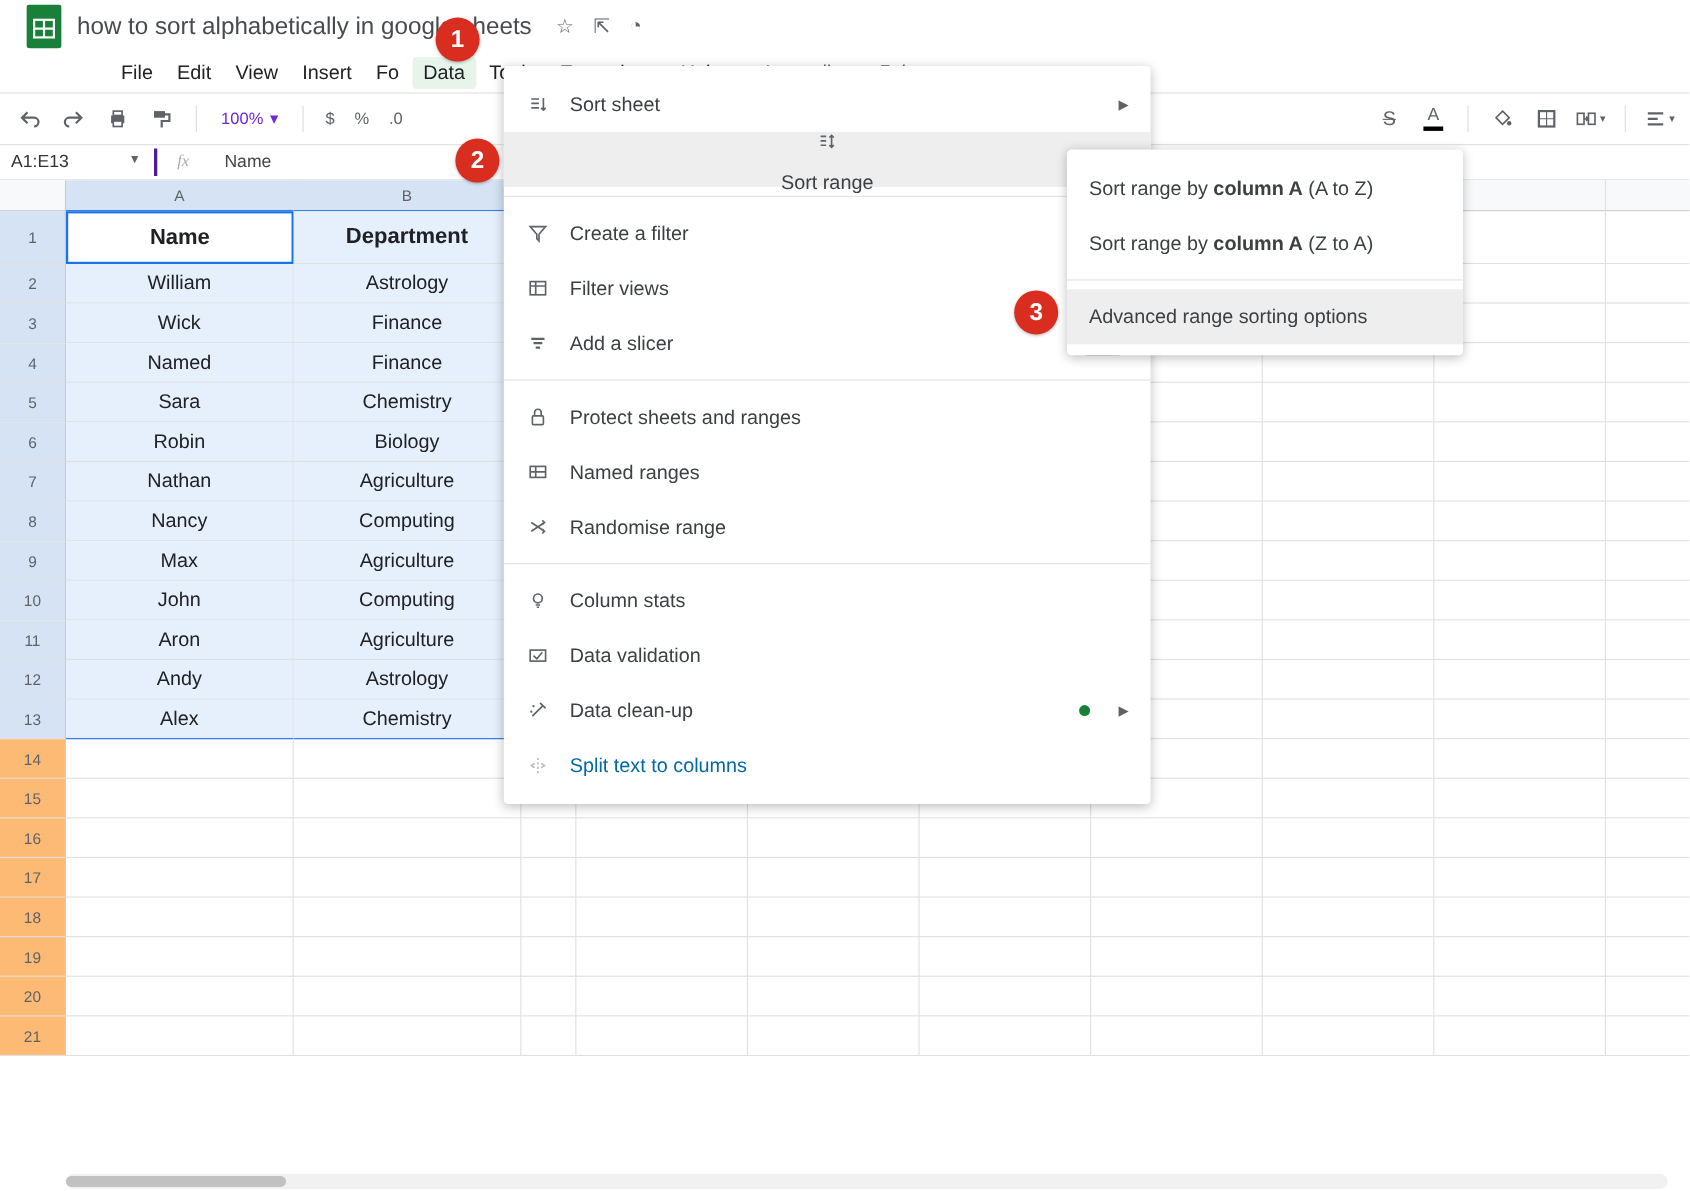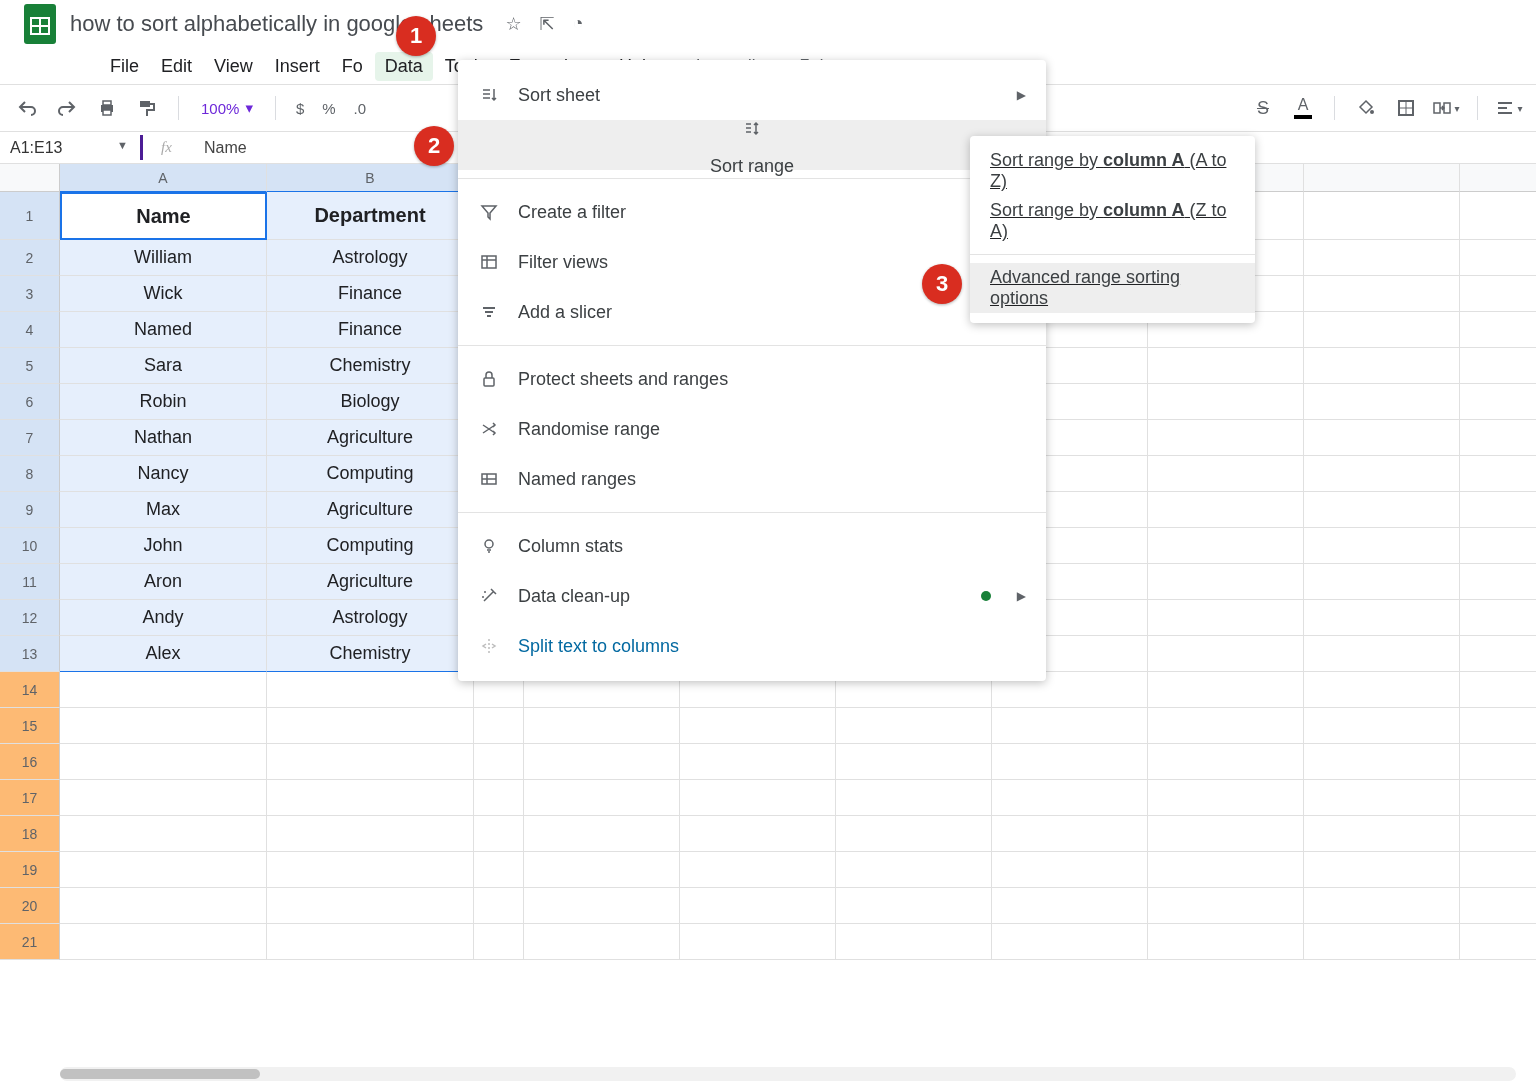--- a/index.html
+++ b/index.html
@@ -53,21 +53,21 @@
 .dd-item { display: flex; align-items: center; height: 50px; padding: 0 20px; font-size: 18px; color: #3c4043; cursor: pointer; gap: 18px; }
 .dd-item.hover { background: #eeeeee; flex-direction: column; }
 .dd-item .arrow { margin-left: auto; color: #5f6368; font-size: 12px; }
 .dd-item .dd-icon { width: 22px; color: #5f6368; display: flex; justify-content: center; }
 .dd-item.disabled { color: #0369a1; }
 .dd-item.disabled .dd-icon { color: #bdbdbd; }
 .dd-sep { height: 1px; background: #e3e3e3; margin: 8px 0; }
 .new-badge { background: #188038; color: #fde047; font-size: 13px; font-weight: 700; padding: 3px 10px; border-radius: 12px; margin-left: auto; }
 .dd-item .green-dot { width: 10px; height: 10px; border-radius: 50%; background: #188038; margin-left: auto; margin-right: 8px; }
 
-.submenu { position: absolute; left: 970px; top: 136px; width: 285px; background: #fff; border-radius: 4px; box-shadow: 0 2px 10px rgba(0,0,0,0.25); padding: 10px 0; z-index: 101; text-decoration: underline; }
+.submenu { position: absolute; left: 970px; top: 136px; width: 360px; background: #fff; border-radius: 4px; box-shadow: 0 2px 10px rgba(0,0,0,0.25); padding: 10px 0; z-index: 101; }
 .sub-item { display: flex; align-items: center; height: 50px; padding: 0 20px; font-size: 18px; color: #3c4043; cursor: pointer; }
 .sub-item.hover { background: #eeeeee; }
 .sub-sep { height: 1px; background: #e3e3e3; margin: 8px 0; }
 
 .callout { position: absolute; width: 40px; height: 40px; border-radius: 50%; background: #d92d20; color: #fff; display: flex; align-items: center; justify-content: center; font-size: 22px; font-weight: bold; z-index: 200; box-shadow: 0 1px 3px rgba(0,0,0,0.3); }
 
 .text-a-underline { display: inline-flex; flex-direction: column; align-items: center; line-height: 1; }
 .text-a-underline .bar { width: 18px; height: 4px; background: #000; margin-top: 2px; }
 
 .scrollbar { position: absolute; bottom: 2px; left: 60px; right: 20px; height: 14px; background: #f1f1f1; border-radius: 7px; }
@@ -540,49 +540,58 @@
         <svg width="18" height="18" viewBox="0 0 18 18">
           <rect x="4" y="8" width="10" height="8" rx="1" fill="none" stroke="#5f6368" stroke-width="1.5"></rect>
           <path d="M6 8 V5 A3 3 0 0 1 12 5 V8" fill="none" stroke="#5f6368" stroke-width="1.5"></path>
         </svg>
       </span>
     <span>Protect sheets and ranges</span>
   </div>
   <div class="dd-item">
     <span class="dd-icon">
         <svg width="18" height="18" viewBox="0 0 18 18">
-          <path d="M3 5 L15 13 M3 13 L15 5 M13 3 L15 5 L13 7 M13 11 L15 13 L13 15" fill="none" stroke="#5f6368" stroke-width="1.5"></path>
-        </svg>
-      </span>
-    <span>Randomise range</span>
-  </div>
-  <div class="dd-item">
-    <span class="dd-icon">
-        <svg width="18" height="18" viewBox="0 0 18 18">
           <rect x="2" y="4" width="14" height="10" fill="none" stroke="#5f6368" stroke-width="1.5"></rect>
           <line x1="7" y1="4" x2="7" y2="14" stroke="#5f6368" stroke-width="1.5"></line>
           <line x1="2" y1="9" x2="16" y2="9" stroke="#5f6368" stroke-width="1.5"></line>
         </svg>
       </span>
     <span>Named ranges</span>
   </div>
+  <div class="dd-item">
+    <span class="dd-icon">
+        <svg width="18" height="18" viewBox="0 0 18 18">
+          <path d="M3 5 L15 13 M3 13 L15 5 M13 3 L15 5 L13 7 M13 11 L15 13 L13 15" fill="none" stroke="#5f6368" stroke-width="1.5"></path>
+        </svg>
+      </span>
+    <span>Randomise range</span>
+  </div>
   <div class="dd-sep"></div>
   <div class="dd-item">
     <span class="dd-icon">
         <svg width="18" height="18" viewBox="0 0 18 18">
           <circle cx="9" cy="7" r="4" fill="none" stroke="#5f6368" stroke-width="1.5"></circle>
           <line x1="7" y1="13" x2="11" y2="13" stroke="#5f6368" stroke-width="1.5"></line>
           <line x1="8" y1="15" x2="10" y2="15" stroke="#5f6368" stroke-width="1.5"></line>
         </svg>
       </span>
     <span>Column stats</span>
   </div>
   <div class="dd-item">
     <span class="dd-icon">
         <svg width="18" height="18" viewBox="0 0 18 18">
+          <rect x="2" y="4" width="14" height="10" fill="none" stroke="#5f6368" stroke-width="1.5"></rect>
+          <path d="M5 9 L8 12 L13 6" fill="none" stroke="#5f6368" stroke-width="1.5"></path>
+        </svg>
+      </span>
+    <span>Data validation</span>
+  </div>
+  <div class="dd-item">
+    <span class="dd-icon">
+        <svg width="18" height="18" viewBox="0 0 18 18">
           <path d="M4 14 L14 4 M11 2 L16 7" fill="none" stroke="#5f6368" stroke-width="1.5"></path>
           <circle cx="5" cy="5" r="1" fill="#5f6368"></circle>
           <circle cx="3" cy="10" r="1" fill="#5f6368"></circle>
         </svg>
       </span>
     <span>Data clean-up</span>
     <span class="green-dot"></span>
     <span class="arrow" style="margin-left:0">▶</span>
   </div>
   <div class="dd-item disabled">

